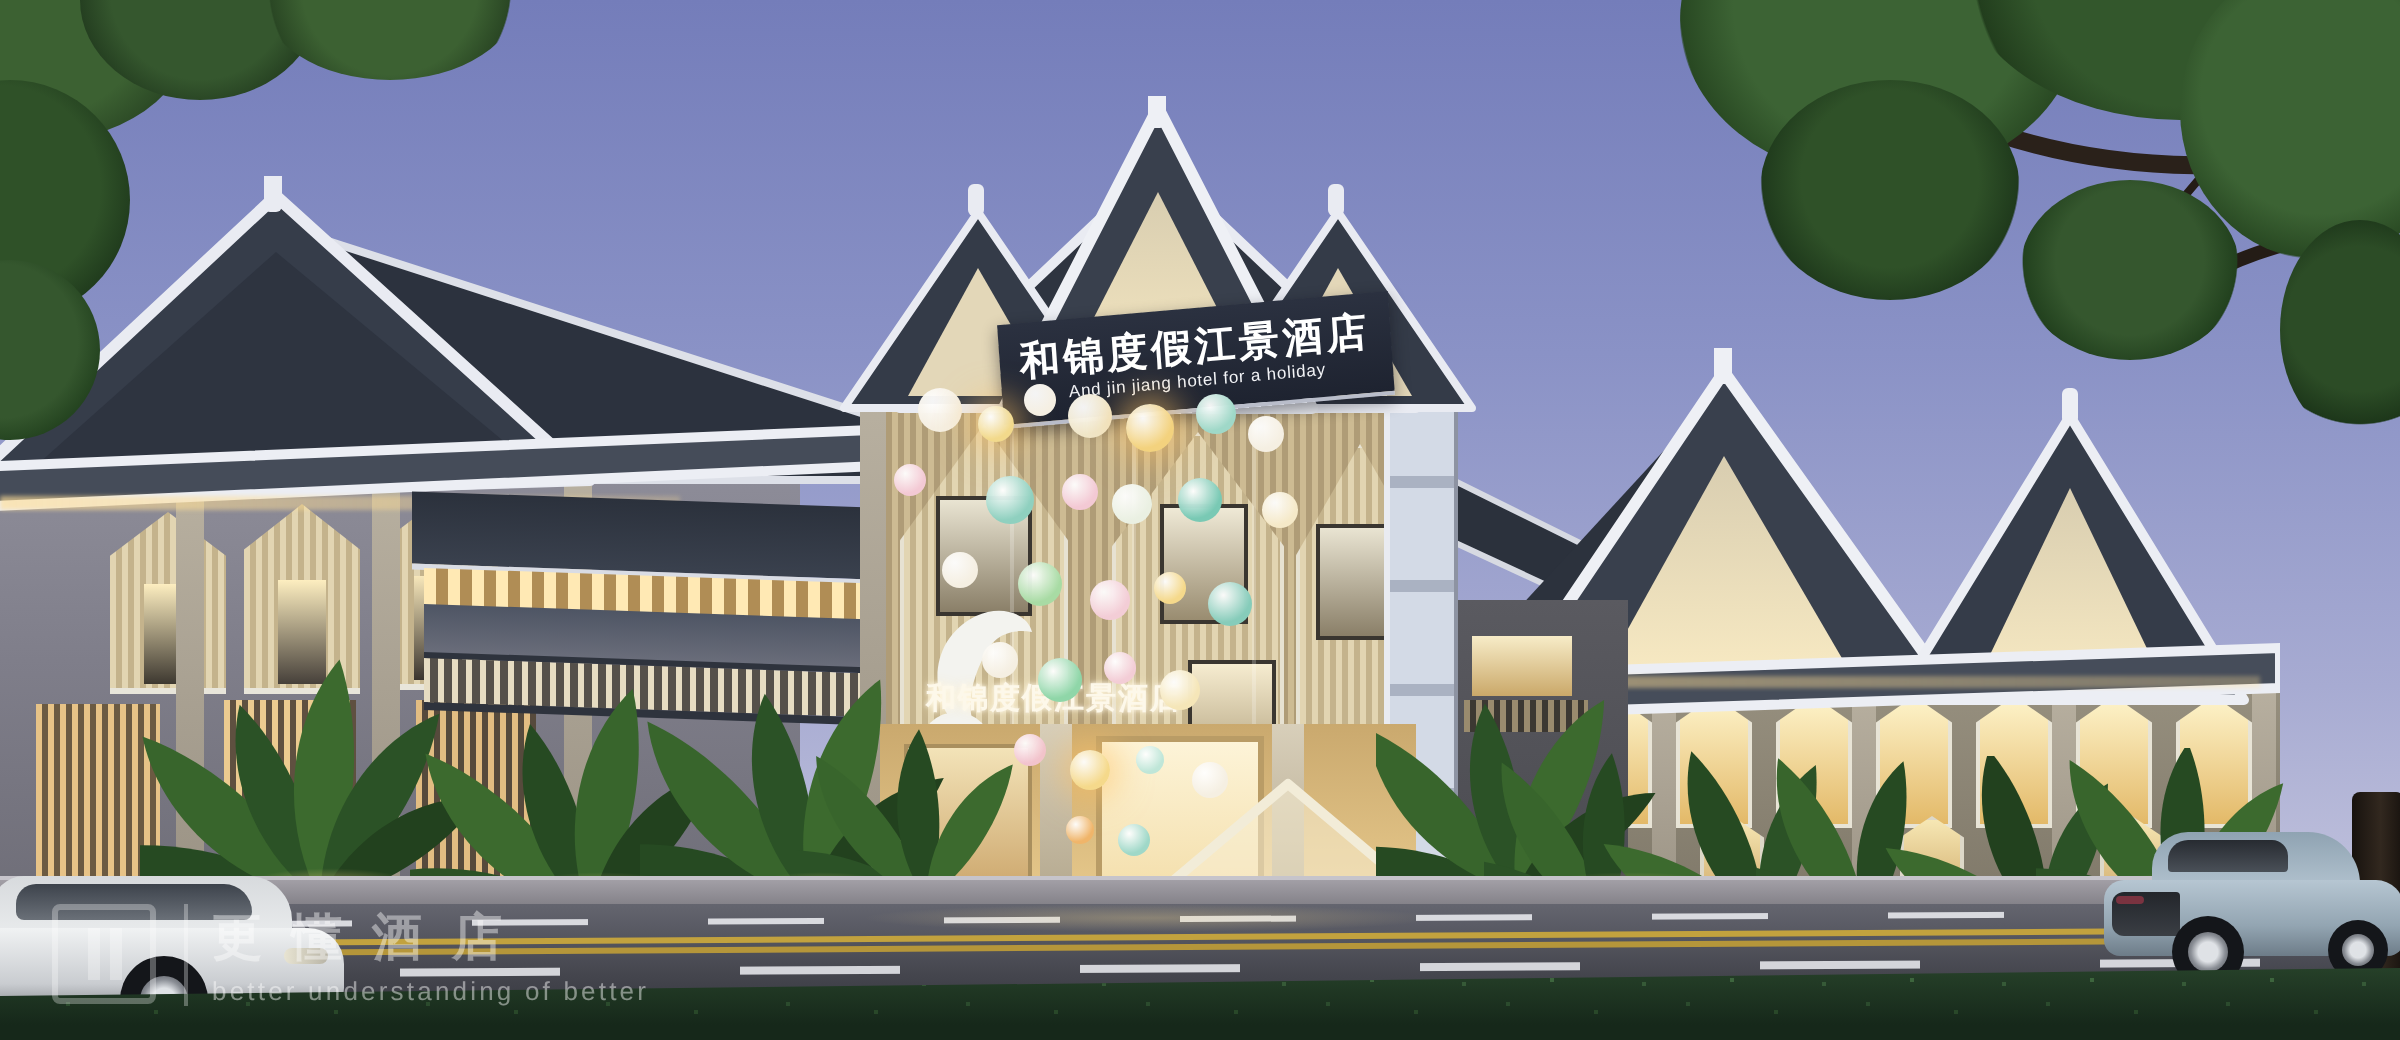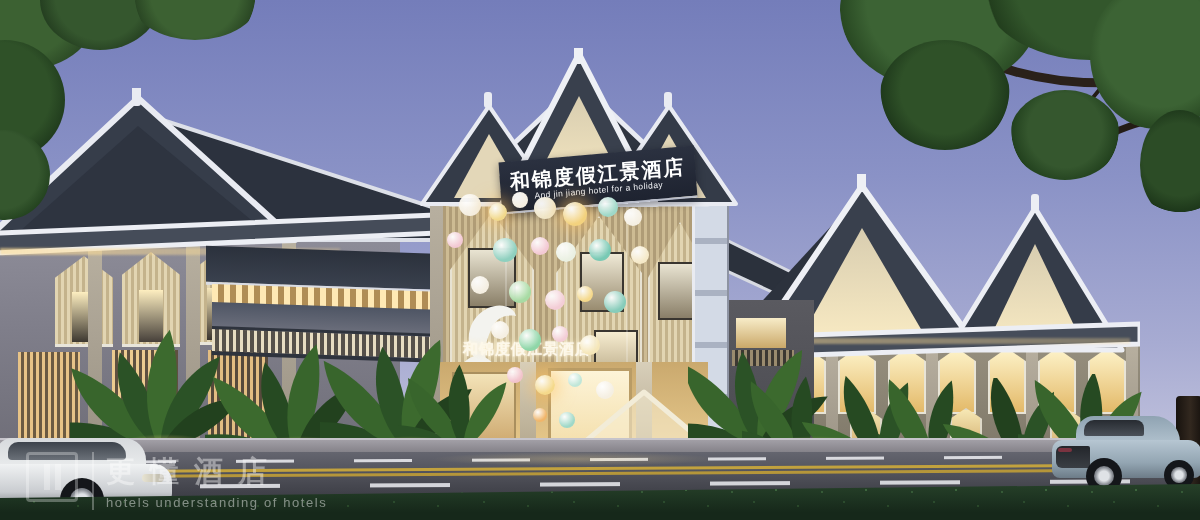--- a/index.html
+++ b/index.html
@@ -18,21 +18,21 @@
     font-weight:bold;letter-spacing:1px;text-shadow:0 0 6px rgba(255,240,200,.9),0 0 2px #fff;white-space:nowrap;}
   
   .slats{background:repeating-linear-gradient(90deg,#cdbb93 0 3px,#af9c77 3px 6px);}
   .slats-light{background:repeating-linear-gradient(90deg,#e2d5b2 0 3px,#c4b38c 3px 6px);}
   .penta{clip-path:polygon(50% 0,100% 24%,100% 100%,0 100%,0 24%);}
   .arch{clip-path:polygon(50% 0,100% 20%,100% 100%,0 100%,0 20%);}
   .stone{background:linear-gradient(180deg,#b8b0a0,#9a9284);}
   .balloon{position:absolute;border-radius:50%;}
   .lightline{position:absolute;width:2px;background:rgba(255,255,255,.22);}
   #watermark{left:26px;top:452px;z-index:50;color:rgba(255,255,255,.42);}
-  #watermark .cn{font-size:29px;letter-spacing:15px;font-weight:bold;white-space:nowrap;}
+  #watermark .cn{font-size:25px;letter-spacing:15px;font-weight:bold;white-space:nowrap;}
   #watermark .en{font-size:13px;letter-spacing:1.6px;margin-top:3px;white-space:nowrap;color:rgba(255,255,255,.46);}
   .wheel{position:absolute;border-radius:50%;background:#14161a;}
   .rim{position:absolute;border-radius:50%;background:radial-gradient(circle,#dfe2e6 0 35%,#8b8f96 60%,#3a3d43 100%);}
 </style>
 </head>
 <body>
 
 <div id="scene">
 
   <svg width="0" height="0" style="position:absolute">
@@ -367,18 +367,18 @@
   </div>
 
   <div id="watermark" class="a">
     <div style="display:flex;align-items:flex-start;gap:14px;">
       <div style="width:46px;height:44px;border:3px solid rgba(255,255,255,.30);border-radius:4px;display:flex;align-items:center;justify-content:center;">
         <div style="width:6px;height:26px;background:rgba(255,255,255,.30);margin-right:5px;"></div>
         <div style="width:6px;height:26px;background:rgba(255,255,255,.30);"></div>
       </div>
       <div style="border-left:2px solid rgba(255,255,255,.30);padding-left:12px;">
         <div class="cn">更懂酒店</div>
-        <div class="en">hotels understanding of hotels</div>
+        <div class="en">better understanding of better</div>
       </div>
     </div>
   </div>
 
 </div>
 
 </body></html>

